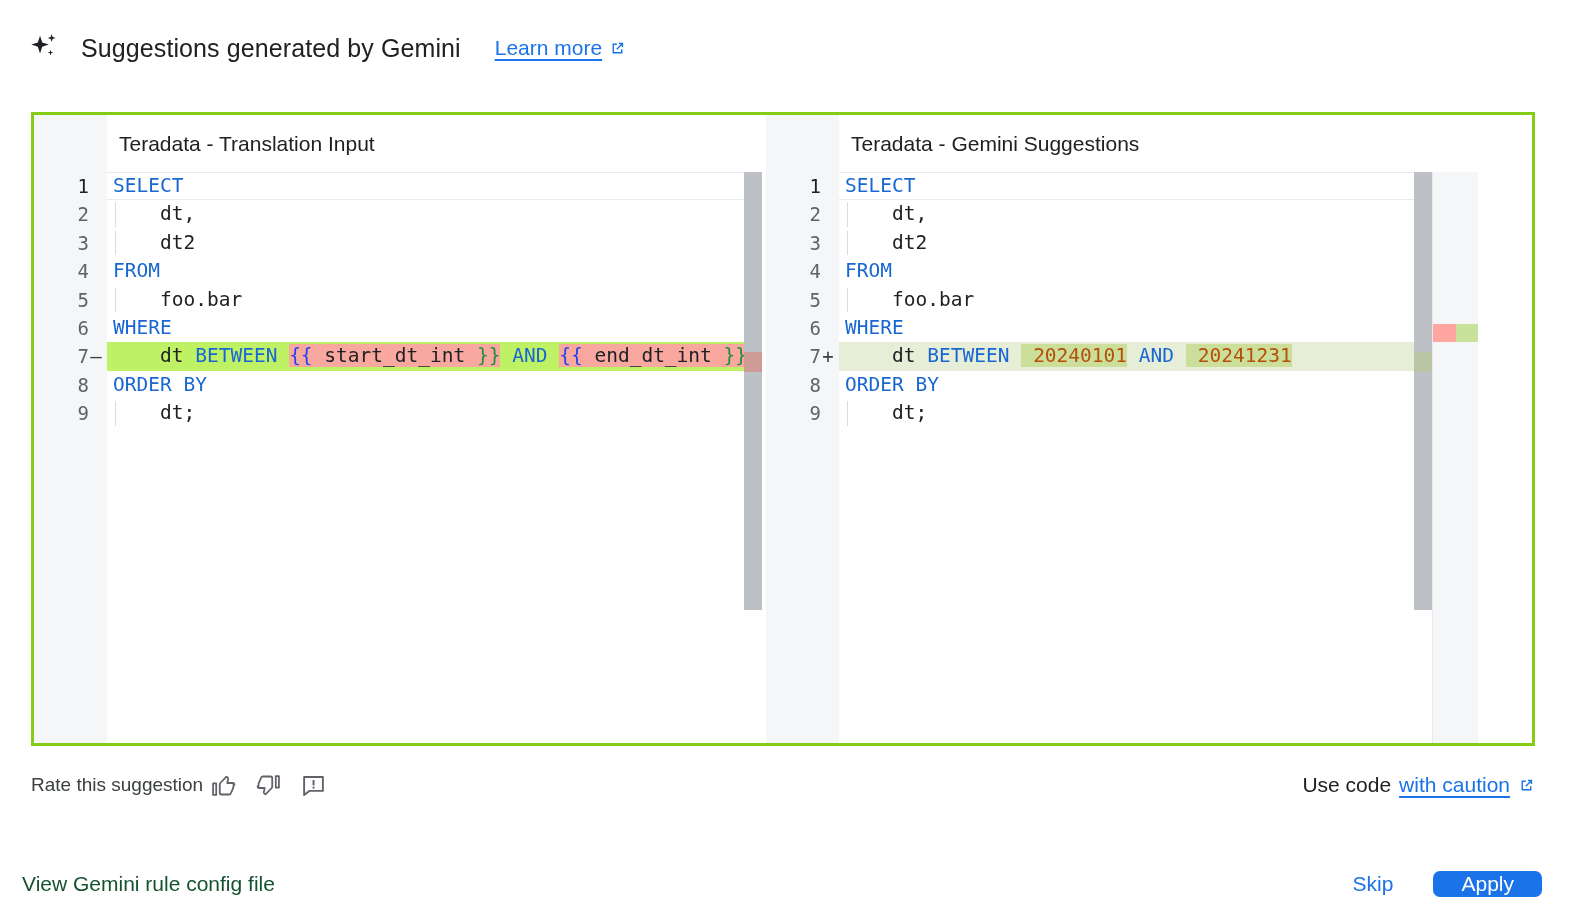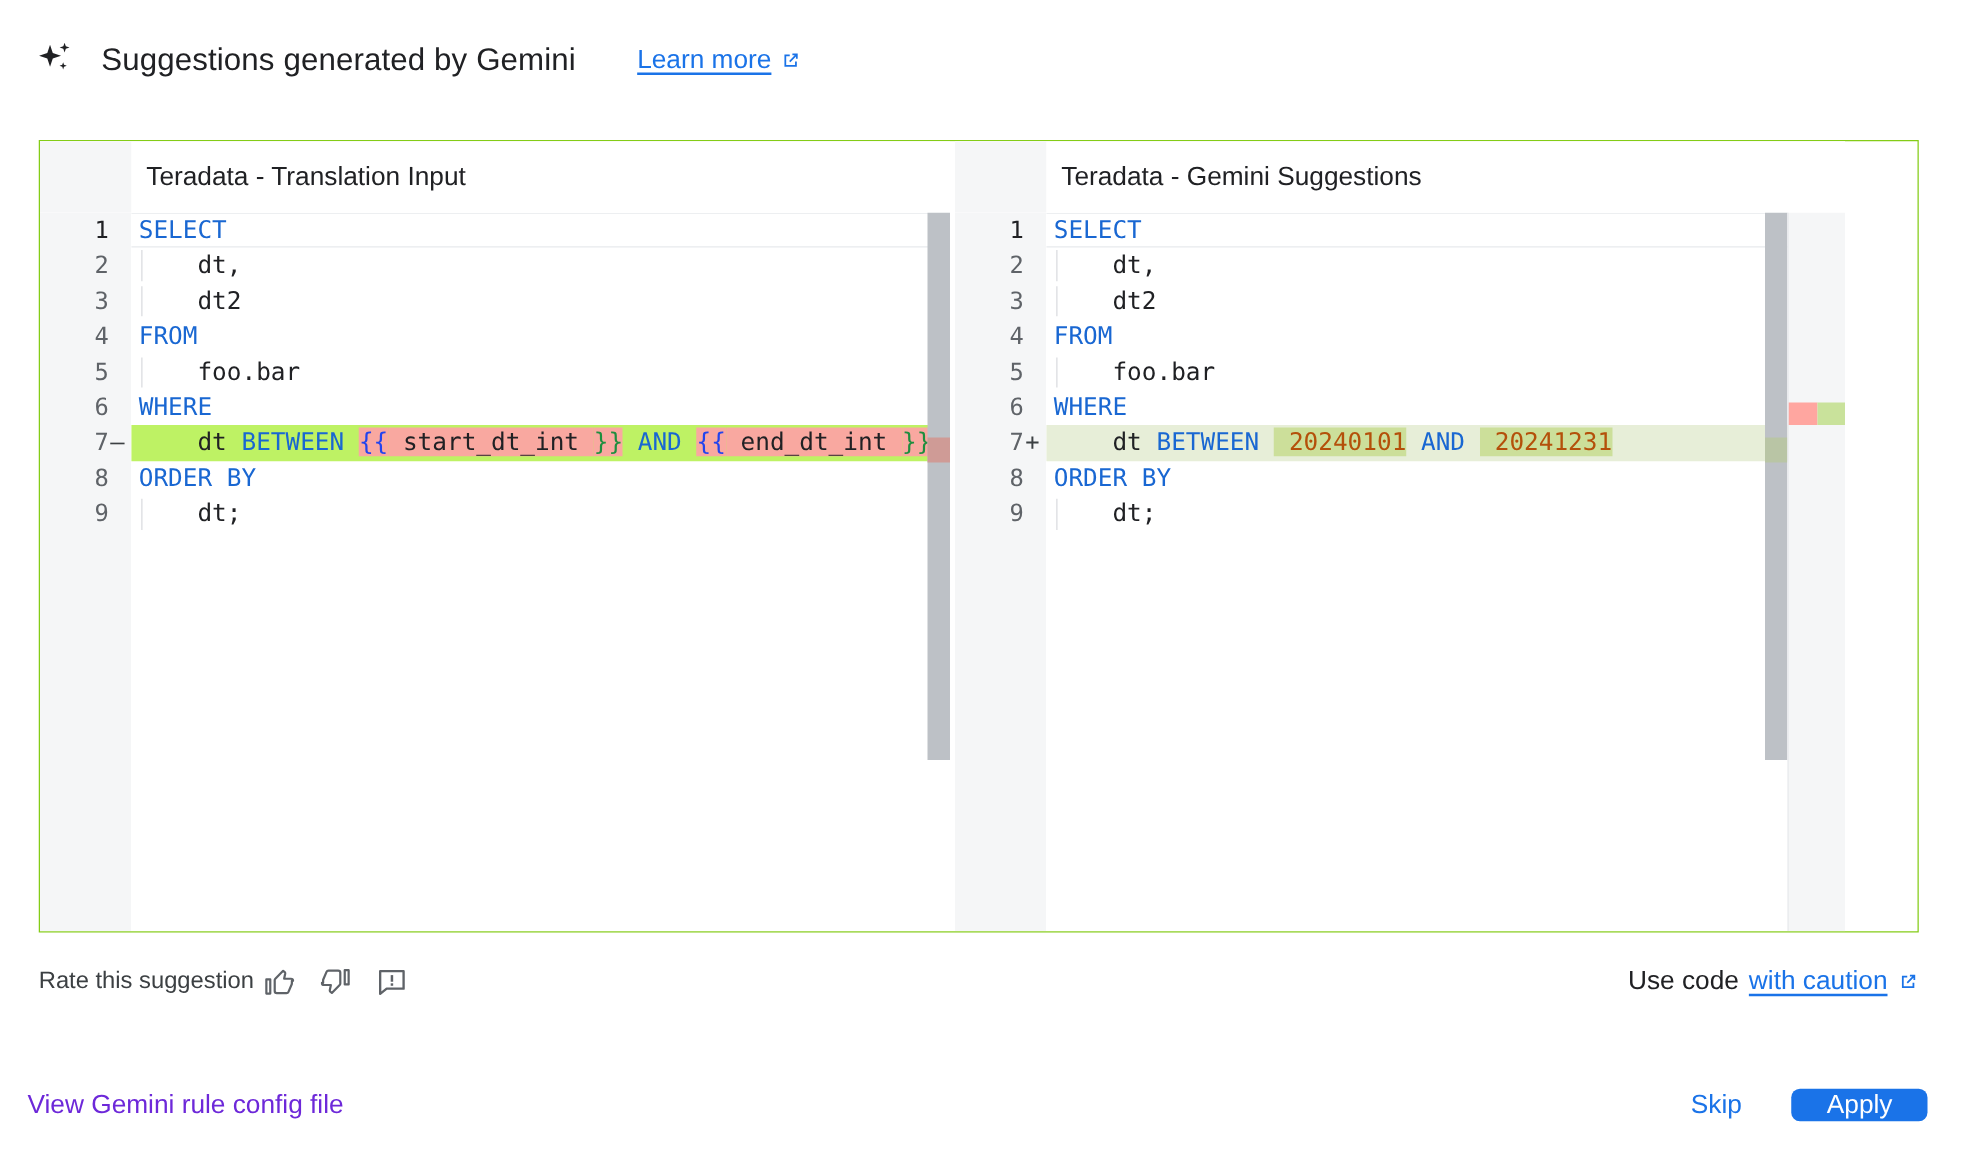--- a/index.html
+++ b/index.html
@@ -15,34 +15,34 @@
   .header {
     position: absolute; left: 0; top: 0; width: 1572px; height: 96px;
     display: flex; align-items: center; padding-left: 27px;
   }
   .sparkle-icon { width: 34px; height: 34px; margin-right: 20px; flex: none; }
   .header-title {
     font-size: 25px; color: #202124; letter-spacing: 0.1px;
     white-space: nowrap;
   }
   .learn-more-wrap {
-    margin-left: 49px; display: flex; align-items: center; gap: 7px;
+    margin-left: 34px; display: flex; align-items: center; gap: 7px;
     cursor: pointer;
   }
   .learn-more-text {
     font-size: 21px; color: #1a73e8; text-decoration: underline;
     text-underline-offset: 4px; white-space: nowrap;
   }
   .ext-icon { width: 17px; height: 17px; flex: none; display:block; }
 
   
   .diff-wrap {
     position: absolute; left: 31px; top: 112px;
     width: 1504px; height: 634px;
-    border: 1px solid #84cc16;
+    border: 3px solid #84cc16;
     background: #ffffff;
     display: flex;
     overflow: hidden;
   }
 
   .pane {
     position: relative;
     height: 100%;
     display: flex;
     flex-direction: column;
@@ -141,21 +141,21 @@
     font-size: 21px; color: #1a73e8; text-decoration: underline;
     text-underline-offset: 4px; white-space: nowrap; cursor: pointer;
   }
 
   
   .footer {
     position: absolute; left: 0; top: 845px; width: 1572px; height: 77px;
     display: flex; align-items: center; padding: 0 30px 0 22px;
   }
   .config-link {
-    font-size: 21px; color: #6d28d9; cursor: pointer; white-space: nowrap;
+    font-size: 21px; color: #14532d; cursor: pointer; white-space: nowrap;
   }
   .footer-actions { margin-left: auto; display: flex; align-items: center; gap: 26px; justify-content: center; }
   .skip-btn {
     font-size: 21px; color: #1a73e8; background: transparent; border: none;
     cursor: pointer; padding: 10px 14px; font-family: "Liberation Sans", sans-serif;
   }
   .apply-btn {
     font-size: 21px; color: #ffffff; background: #1a73e8; border: none;
     border-radius: 7px; padding: 1px 28px; cursor: pointer;
     font-family: "Liberation Sans", sans-serif;

